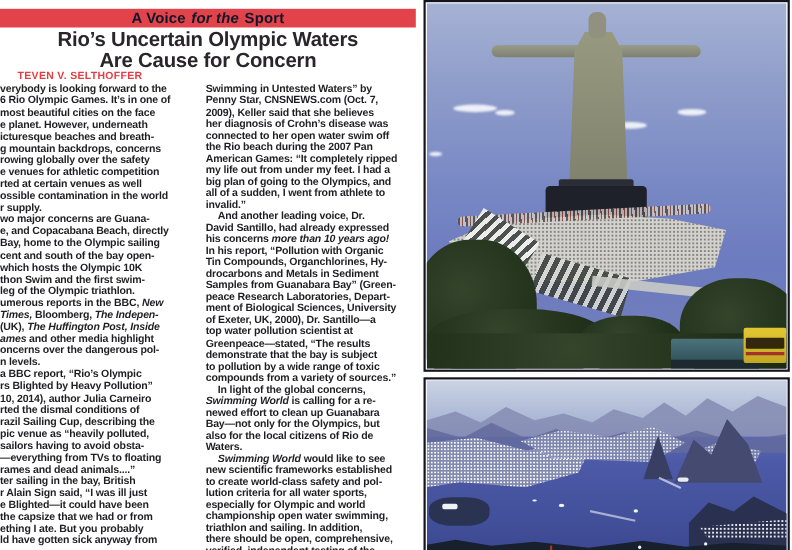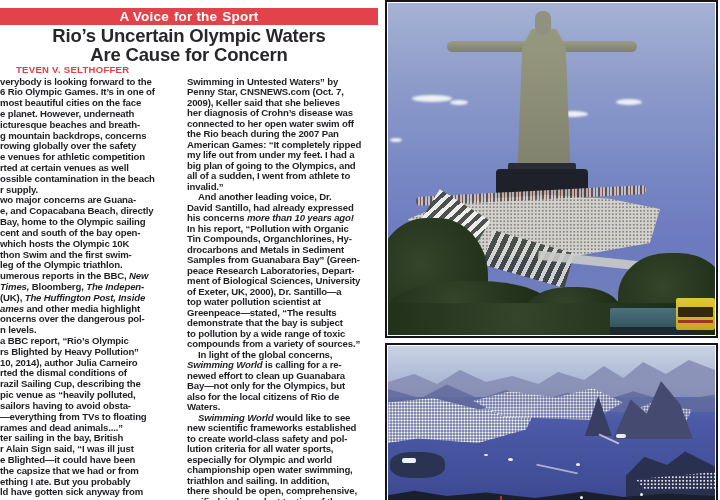--- a/index.html
+++ b/index.html
@@ -1,24 +1,24 @@
 <!DOCTYPE html>
 <html style="--banner_red: #e2424a; --byline_red: #e63b42; --title_dark: #28262a; --body_text: #1f1f23;"><head>
 <meta charset="utf-8">
 <style>
   html,body{margin:0;padding:0;background:#ffffff;}
   .screen{position:relative;width:720px;height:500px;overflow:hidden;background:#ffffff;
           font-family:"Liberation Sans",sans-serif;}
 
   
   .banner{position:absolute;left:0;top:8px;width:378px;height:17px;
-          background:var(--banner_red,#e2424a);color:#ffffff;
+          background:var(--banner_red,#e2424a);color:#0f172a;
           display:flex;align-items:center;justify-content:center;gap:5px;
           font-size:13.5px;font-weight:bold;letter-spacing:.2px;}
-  .banner .it{}
+  .banner .it{font-style:italic;}
   .title{position:absolute;left:0;top:27px;width:378px;text-align:center;
          color:var(--title_dark,#28262a);font-size:18.5px;font-weight:bold;line-height:18.5px;
          letter-spacing:-0.2px;}
   .byline{position:absolute;left:16px;top:64px;width:200px;
           color:var(--byline_red,#e63b42);font-size:9.5px;font-weight:bold;letter-spacing:.3px;
           white-space:nowrap;}
   .col{position:absolute;top:76.5px;color:var(--body_text,#1f1f23);
        font-size:9.6px;font-weight:bold;letter-spacing:-0.15px;}
   .col-left{left:0;width:184px;--lh:10.82px;}
   .col-mid{left:187px;width:192px;--lh:10.5px;}
@@ -122,21 +122,21 @@
   <div class="col col-left">
       <div class="tline">verybody is looking forward to the</div>
       <div class="tline">6 Rio Olympic Games. It’s in one of</div>
       <div class="tline">most beautiful cities on the face</div>
       <div class="tline">e planet. However, underneath</div>
       <div class="tline">icturesque beaches and breath-</div>
       <div class="tline">g mountain backdrops, concerns</div>
       <div class="tline">rowing globally over the safety</div>
       <div class="tline">e venues for athletic competition</div>
       <div class="tline">rted at certain venues as well</div>
-      <div class="tline">ossible contamination in the beach</div>
+      <div class="tline">ossible contamination in the world</div>
       <div class="tline">r supply.</div>
       <div class="tline">wo major concerns are Guana-</div>
       <div class="tline">e, and Copacabana Beach, directly</div>
       <div class="tline">Bay, home to the Olympic sailing</div>
       <div class="tline">cent and south of the bay open-</div>
       <div class="tline">which hosts the Olympic 10K</div>
       <div class="tline">thon Swim and the first swim-</div>
       <div class="tline">leg of the Olympic triathlon.</div>
       <div class="tline">umerous reports in the BBC, <i>New</i></div>
       <div class="tline"><i>Times,</i> Bloomberg, <i>The Indepen-</i></div>

